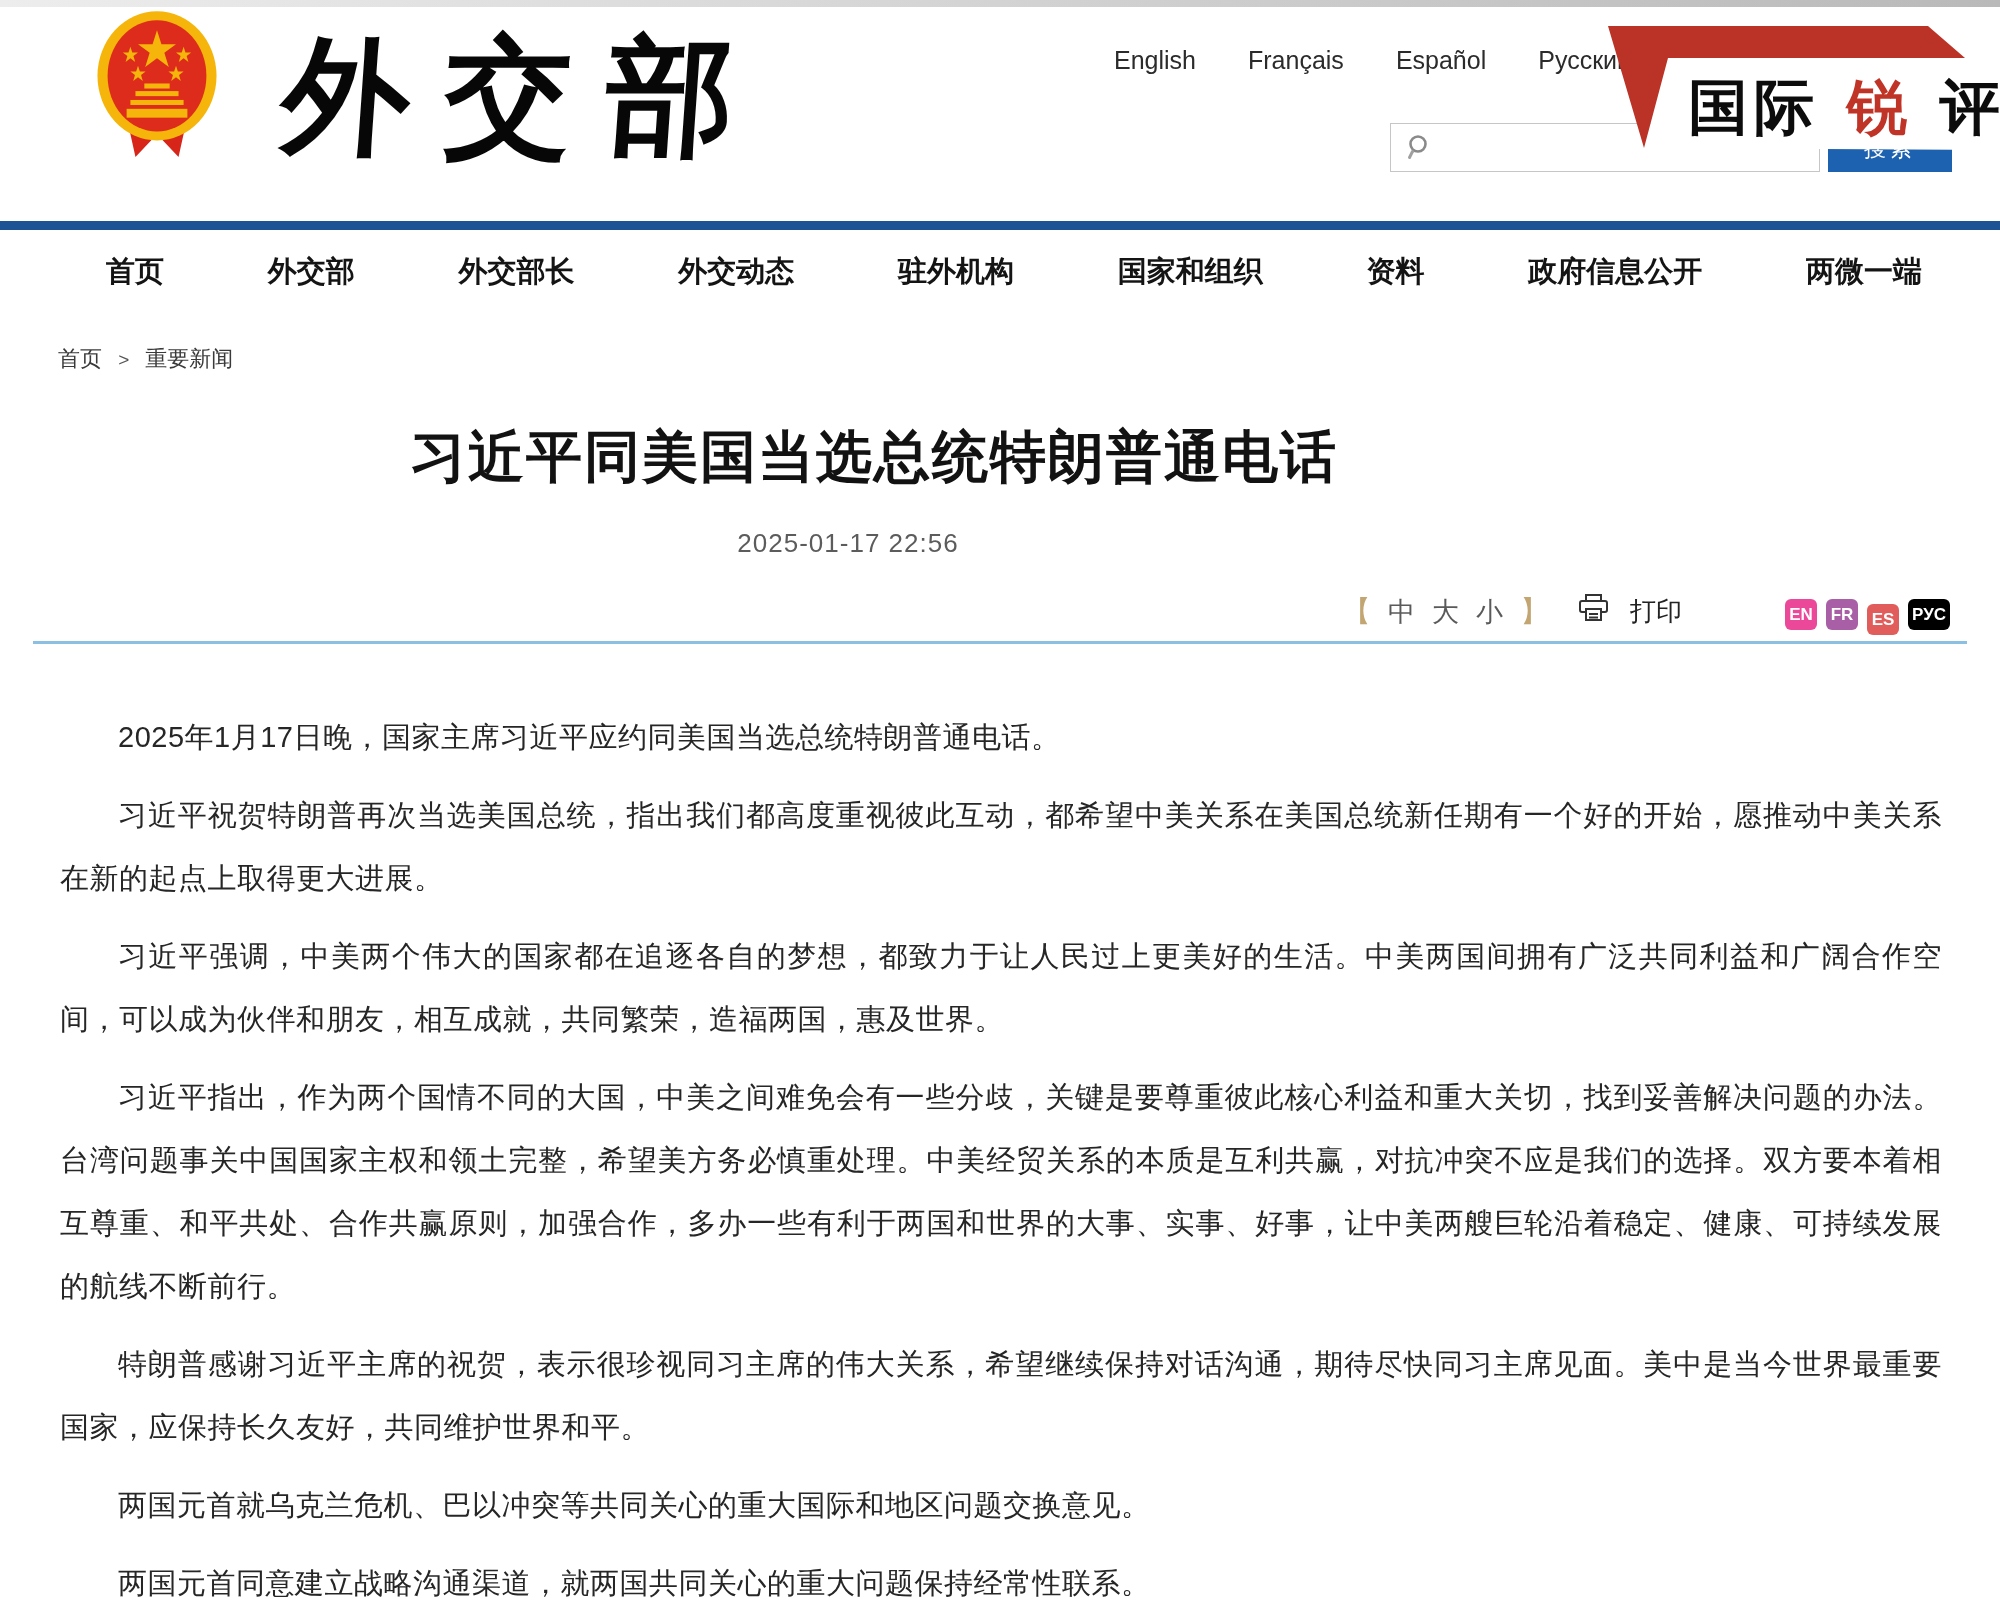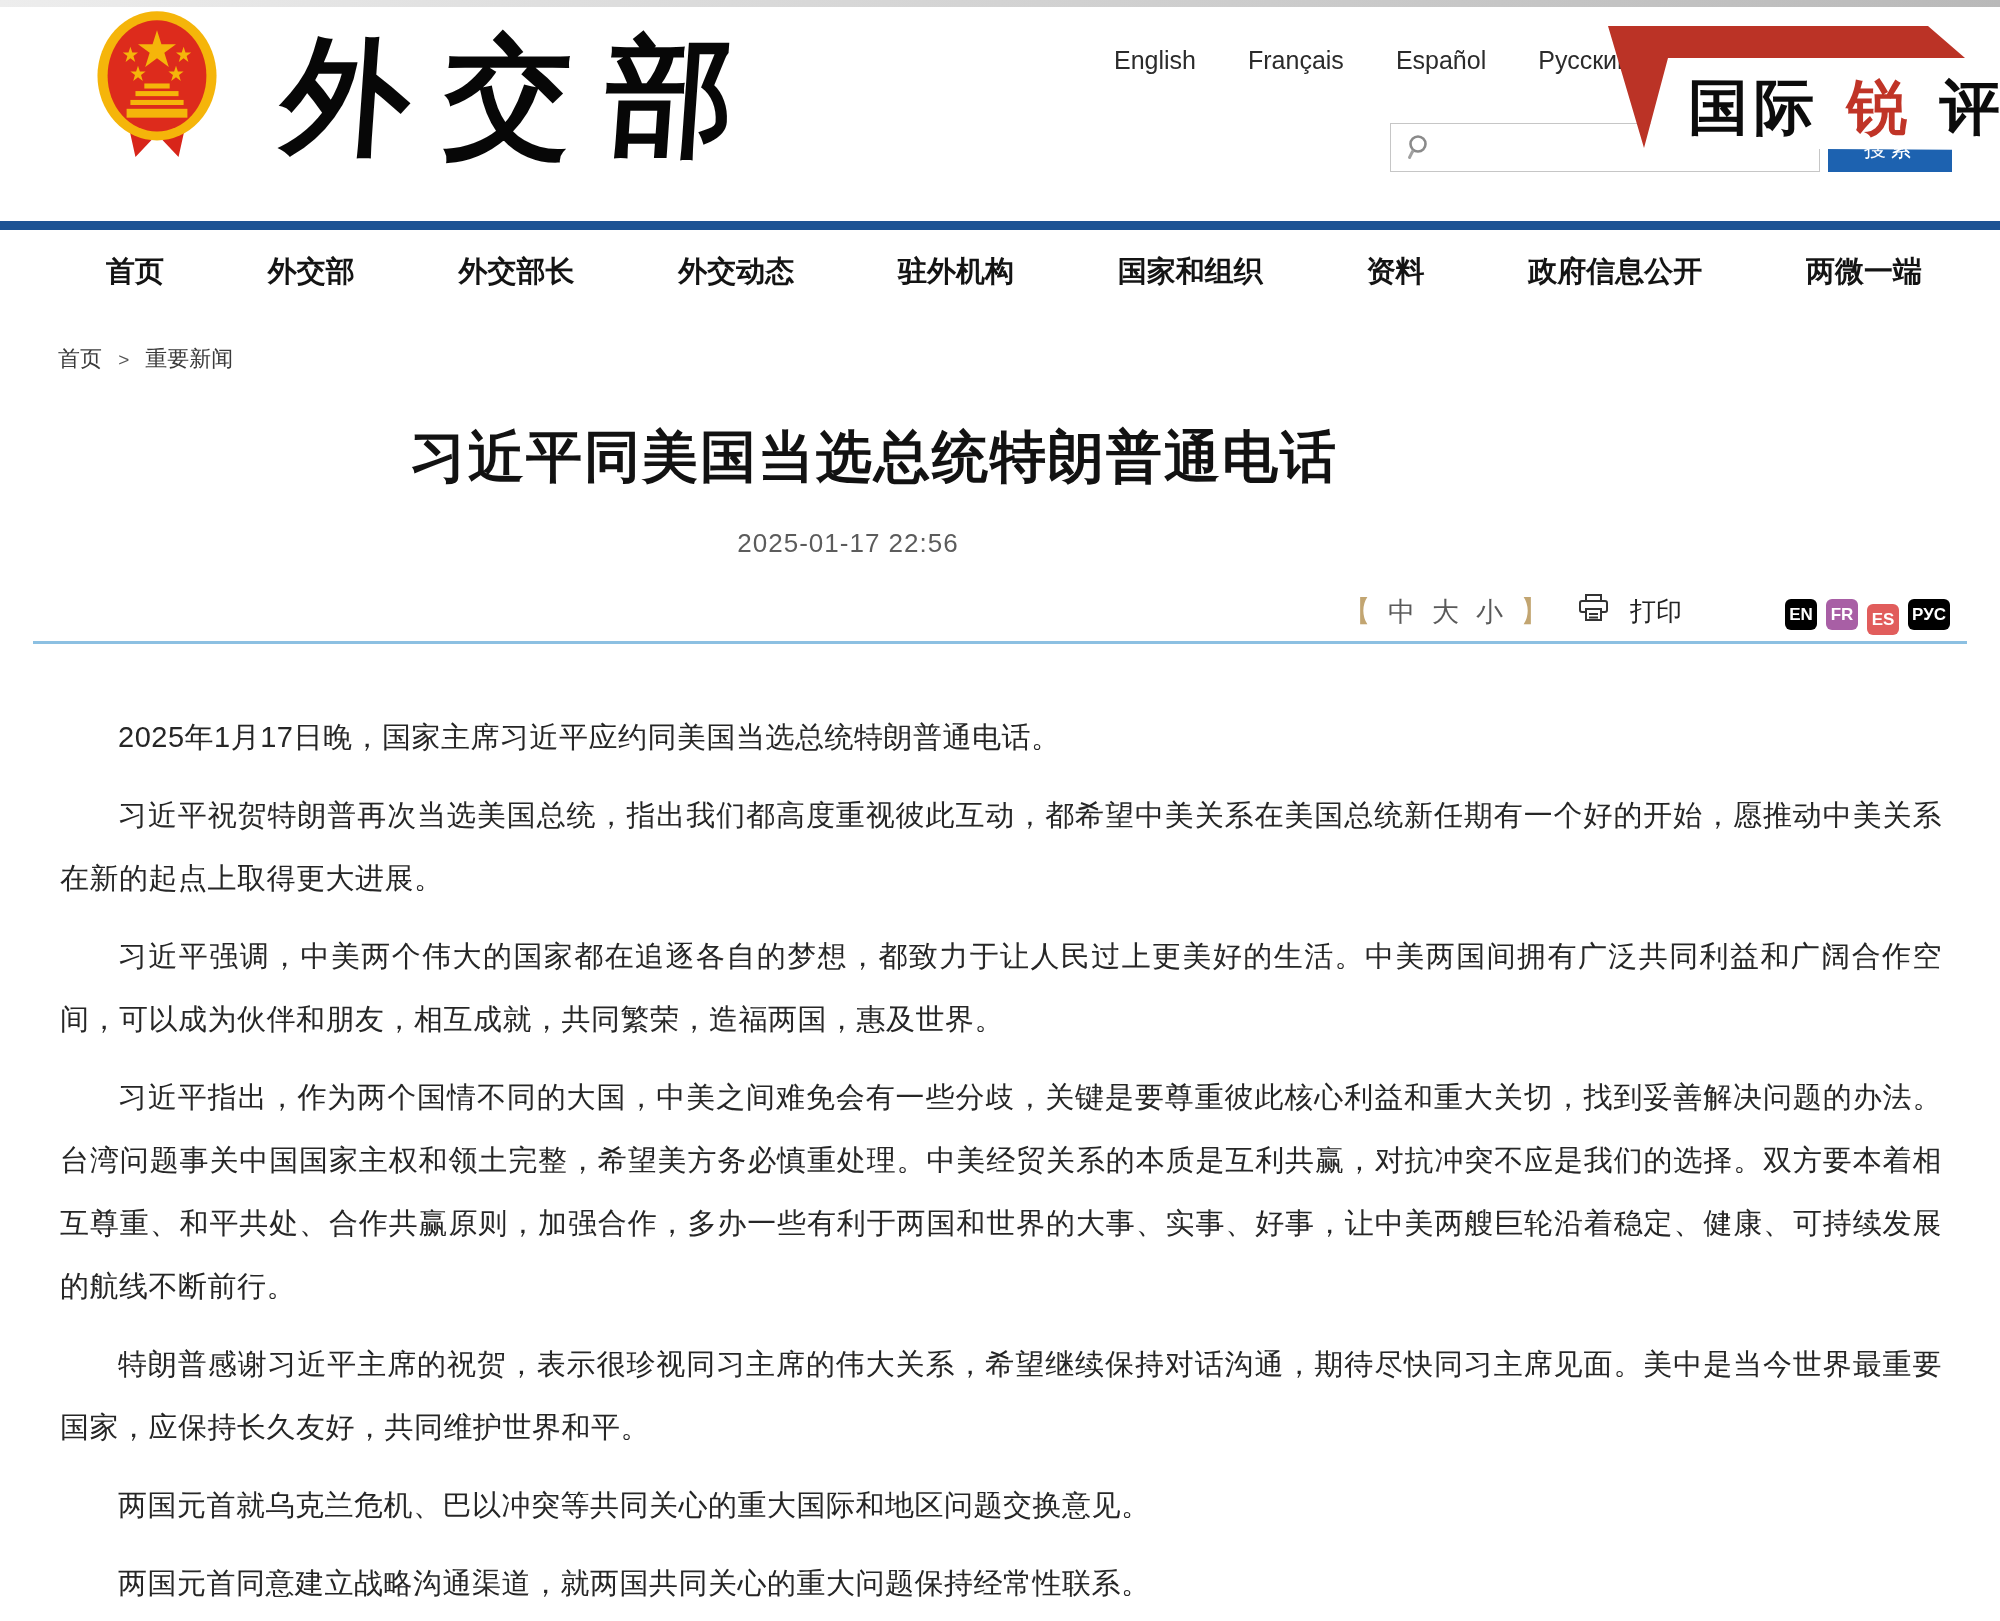--- a/index.html
+++ b/index.html
@@ -155,21 +155,21 @@
             <rect x="2" y="7" width="27" height="11" rx="2" fill="none" stroke="#333" stroke-width="2"></rect>
             <rect x="8" y="15" width="15" height="11" fill="#fff" stroke="#333" stroke-width="2"></rect>
             <line x1="11" y1="20" x2="20" y2="20" stroke="#333" stroke-width="2"></line>
             <line x1="11" y1="23.5" x2="20" y2="23.5" stroke="#333" stroke-width="2"></line>
           </svg>
         </span>
         <span>打印</span>
       </a>
       <div class="badges">
 
-      <a class="badge" style="background-color: #000000;">EN</a>
+      <a class="badge" style="background-color: #ec4899;">EN</a>
           <a class="badge" style="background-color: rgb(168, 95, 165);">FR</a>
           <a class="badge" style="background-color: rgb(225, 93, 92); margin-top: 10px;">ES</a>
           <a class="badge" style="background-color: #000000;">РУС</a>
         </div>
     </div>
 
     <div class="separator"></div>
 
     <div class="body">
 

